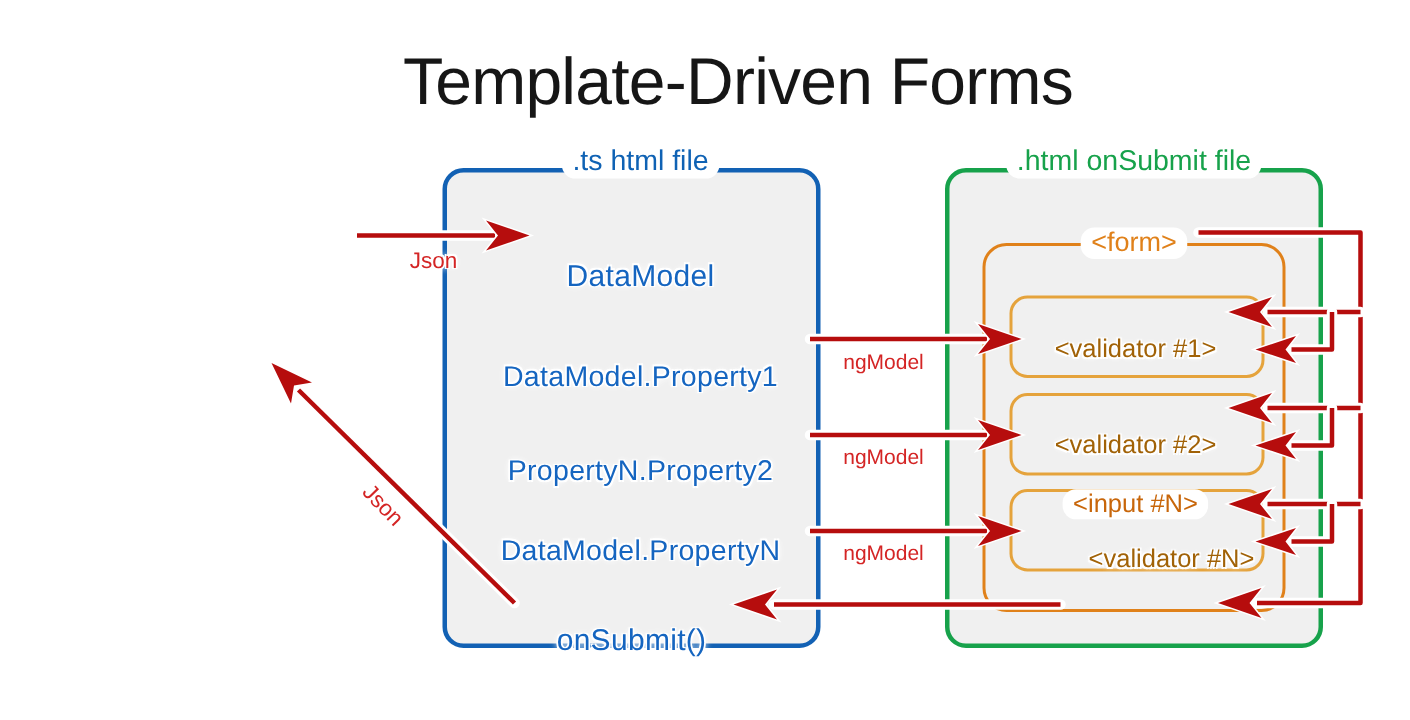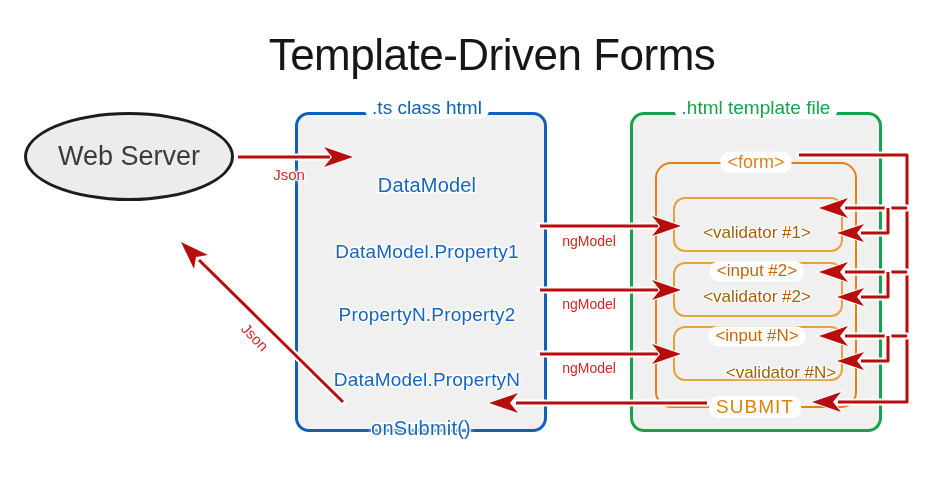--- a/index.html
+++ b/index.html
@@ -49,44 +49,39 @@
   #json-response-label{left:255px;top:337px;font-size:15px;
     transform:translate(-50%,-50%) rotate(46deg);}
 </style>
 </head>
 <body>
 
 <div id="canvas">
 
   <div id="title" class="abs">Template-Driven Forms</div>
 
-  <div id="web-server" class="abs">
-    <span>Web Server</span>
-  </div>
 
   <div id="ts-box" class="abs bigbox"></div>
-  <div id="ts-box-label" class="abs ctr halo pill boxlabel">.ts class html</div>
+  <div id="ts-box-label" class="abs ctr halo pill boxlabel">.ts html file</div>
   <div class="abs ctr halo tsitem big" style="left:427px;top:161px;">DataModel</div>
   <div class="abs ctr halo tsitem" style="left:427px;top:228px;">DataModel.Property1</div>
   <div class="abs ctr halo tsitem" style="left:427px;top:291px;">PropertyN.Property2</div>
-  <div class="abs ctr halo tsitem" style="left:427px;top:356px;">DataModel.PropertyN</div>
+  <div class="abs ctr halo tsitem" style="left:427px;top:344px;">DataModel.PropertyN</div>
   <div class="abs ctr halo tsitem big" style="left:421px;top:404px;">onSubmit()</div>
 
   <div id="html-box" class="abs bigbox"></div>
-  <div id="html-box-label" class="abs ctr halo pill boxlabel">.html template file</div>
+  <div id="html-box-label" class="abs ctr halo pill boxlabel">.html onSubmit file</div>
 
   <div id="form-box" class="abs"></div>
   <div id="form-label" class="abs ctr halo pill">&lt;form&gt;</div>
-  <div id="submit-label" class="abs ctr halo pill">SUBMIT</div>
 
   <div class="abs pairbox" style="top:197px;"></div>
   <div class="abs ctr halo validatorlabel" style="top:233px;">&lt;validator #1&gt;</div>
 
   <div class="abs pairbox" style="top:262px;"></div>
-  <div class="abs ctr halo pill inputlabel" style="top:271px;">&lt;input #2&gt;</div>
   <div class="abs ctr halo validatorlabel" style="top:297px;">&lt;validator #2&gt;</div>
 
   <div class="abs pairbox" style="top:326px;"></div>
   <div class="abs ctr halo pill inputlabel" style="top:336px;">&lt;input #N&gt;</div>
   <div class="abs ctr halo validatorlabel" style="top:373px;margin-left:24px;">&lt;validator #N&gt;</div>
 
   <svg id="arrow-layer" class="abs" width="940" height="480" viewBox="0 0 940 480">
 
     <g>
       <polyline class="wl" points="238,157 330,157"></polyline>

